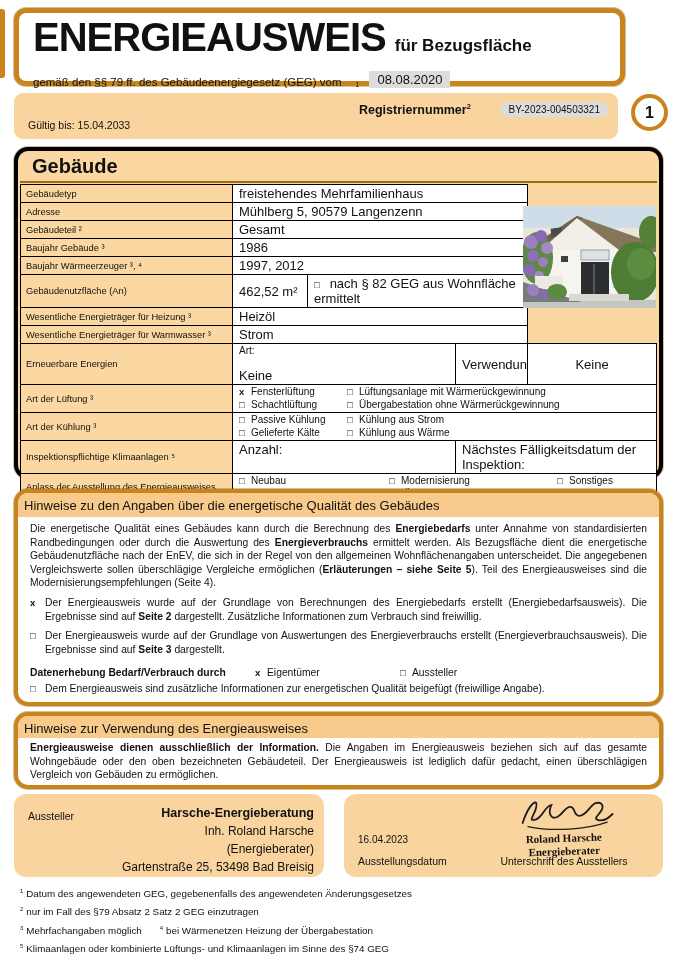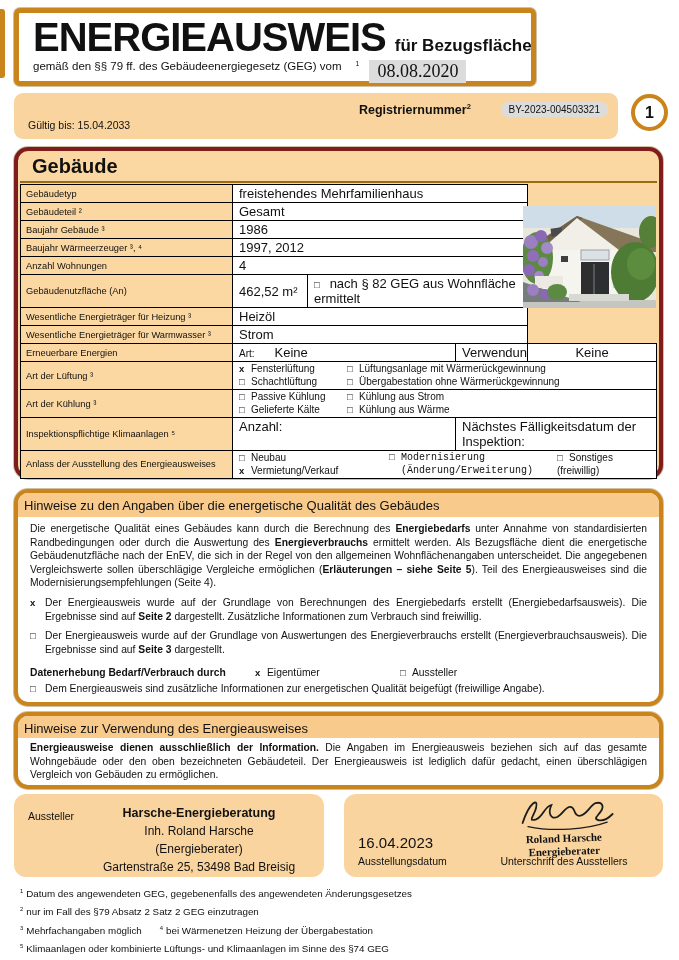--- a/index.html
+++ b/index.html
@@ -7,60 +7,60 @@
   .page{position:relative;width:679px;height:960px;overflow:hidden;background:#fff;}
 
   
   .graybox{background:#DCDCDC;padding:1px 8px;display:inline-block;}
   sup{font-size:.6em;}
 
   
   .edge-mark{position:absolute;left:0;top:9px;width:5px;height:69px;background:#C9851B;border-radius:0 3px 3px 0;}
 
   
-  .title-box{position:absolute;left:14px;top:8px;width:522px;height:78px;background:#fff;
-    border:5px solid #C9851B;border-radius:6px;box-sizing:border-box;padding:2px 14px 4px;
+  .title-box{position:absolute;left:14px;top:8px;width:611px;height:78px;background:#fff;
+    border:5px solid #C9851B;border-radius:12px;box-sizing:border-box;padding:2px 14px 4px;
     box-shadow:0 0 0 1px rgba(120,75,0,.35);}
   .title-row{display:flex;align-items:baseline;}
   .h1{font-size:40px;font-weight:bold;letter-spacing:-1px;line-height:44px;white-space:nowrap;}
   .h1sub{font-size:17px;font-weight:bold;margin-left:9px;white-space:nowrap;}
-  .law-row{font-size:11.5px;margin-top:1px;display:flex;align-items:flex-start;gap:4px;}
+  .law-row{font-size:11.5px;margin-top:12px;display:flex;align-items:flex-end;gap:4px;}
   .law-row sup{margin:0 6px 0 10px;}
-  .law-row .graybox{font-size:18px;font-family:Liberation Serif, serif;}
+  .law-row .graybox{font-size:13px;}
 
   
   .validity-band{position:absolute;left:14px;top:93px;width:604px;height:46px;background:#FAD49E;border-radius:9px;}
   .gueltig{position:absolute;left:14px;bottom:8px;font-size:10.5px;}
   .reg{position:absolute;left:345px;top:9px;font-size:12.5px;font-weight:bold;}
   .regnum{position:absolute;right:10px;top:9px;font-size:10px;background:#DCDCDC;padding:2px 8px;border-radius:7px;}
   .page-circle{position:absolute;left:631px;top:94px;width:37px;height:37px;border:4px solid #C9851B;border-radius:50%;
     box-sizing:border-box;background:#fff;display:flex;align-items:center;justify-content:center;
     font-size:16px;font-weight:bold;}
 
   
   .gebaeude-box{position:absolute;left:14px;top:147px;width:649px;height:332px;background:#FBD7A2;
-    border:4px solid #7f1d1d;border-radius:14px;box-sizing:border-box;box-shadow:0 0 0 1px rgba(120,75,0,.35);}
+    border:4px solid #000000;border-radius:14px;box-sizing:border-box;box-shadow:0 0 0 1px rgba(120,75,0,.35);}
   .sec-head{font-size:20px;font-weight:bold;padding:4px 12px 3px;border-bottom:2px solid #9C6A10;margin:0 2px;}
   table.gt{border-collapse:collapse;table-layout:fixed;width:636px;margin:1px 0 0 2px;}
   table.gt td{overflow:hidden;margin-top:34px;}
   td.lc{background:#FBD7A2;border:1.5px solid #000;font-size:9.3px;padding:1px 5px;white-space:nowrap;}
   td.lc.wrap{white-space:normal;line-height:11px;}
   td.vc{background:#fff;border:1.5px solid #000;font-size:13px;padding:1px 6px;}
   td.fc{border:none;background:transparent;}
   .h17{height:17px;}
   .small-cell{font-size:10px;}
   .opt-grid{display:flex;font-size:10px;line-height:12.5px;}
   .opt-col1{width:108px;}
   .opt-col2{flex:1;}
   .mk{display:inline-block;width:12px;font-weight:600;font-size:9.5px;}
-  .artline{display:flex;align-items:baseline;gap:20px;}
+  .artline{display:flex;align-items:baseline;gap:12px;flex-direction:column;}
   .artline .small-lab{font-size:10px;}
   .anlass-grid{display:flex;font-size:10px;line-height:12.5px;}
   .anlass-c1{width:150px;}
-  .anlass-c2{width:168px;font-family:Liberation Mono, monospace;}
+  .anlass-c2{width:168px;}
   .anlass-c3{flex:1;}
   .indent{padding-left:12px;}
   .photo{position:absolute;right:3px;top:55px;width:133px;height:102px;}
 
   
   .hbox{position:absolute;left:14px;background:#fff;border:4px solid #C9851B;border-radius:14px;
     box-sizing:border-box;overflow:hidden;box-shadow:0 0 0 1px rgba(120,75,0,.35);}
   .hbox .stripe{background:#F8CB8C;padding:5px 6px 4px;font-size:13px;font-weight:normal;}
   .hbox .hbody{padding:5px 12px 4px;font-size:10.3px;line-height:13.6px;}
   .just{text-align:justify;}
@@ -70,23 +70,23 @@
   .daten-row{display:flex;margin:10px 0 2px;font-size:10.3px;}
   .daten-row .dlab{font-weight:bold;width:225px;}
   .daten-row .dopt1{width:145px;}
   .b{font-weight:bold;}
 
   
   .fbox{position:absolute;top:794px;height:83px;background:#FAD49E;border-radius:12px;box-sizing:border-box;}
   .fbox-l{left:14px;width:310px;}
   .fbox-r{left:344px;width:319px;}
   .aus-label{position:absolute;left:14px;top:16px;font-size:10.5px;}
-  .aus-lines{position:absolute;left:70px;right:10px;top:10px;text-align:center;font-size:12px;line-height:18px;}
+  .aus-lines{position:absolute;left:70px;right:10px;top:10px;text-align:right;font-size:12px;line-height:18px;}
   .aus-lines .nm{font-weight:bold;font-size:12.5px;}
-  .fr-date{position:absolute;left:14px;top:40px;font-size:15px;}
+  .fr-date{position:absolute;left:14px;top:40px;font-size:10px;}
   .fr-datelab{position:absolute;left:14px;bottom:10px;font-size:10.5px;}
   .fr-sig{position:absolute;left:160px;top:2px;width:120px;height:36px;}
   .stamp{position:absolute;left:120px;top:38px;width:200px;text-align:center;
     font-family:"Liberation Serif",serif;font-weight:bold;font-size:11px;line-height:12.5px;transform:rotate(-2deg);}
   .fr-siglab{position:absolute;left:105px;bottom:10px;width:230px;text-align:center;font-size:10.5px;}
 
   
   .footnotes{position:absolute;left:20px;top:884px;font-size:9.8px;line-height:15px;}
   .footnotes .fline{margin-bottom:1px;}
   .footnotes sup{margin-right:3px;}
@@ -134,37 +134,37 @@
           <col style="width:72px">
           <col style="width:129px">
         </colgroup>
       <tbody>
           <tr class="h17">
         <td class="lc">Gebäudetyp</td>
         <td class="vc" colspan="3">freistehendes Mehrfamilienhaus</td>
         <td class="fc"></td>
       </tr>
       <tr class="h17">
+        <td class="lc">Adresse</td>
+        <td class="vc" colspan="3">Mühlberg 5, 90579 Langenzenn</td>
+        <td class="fc"></td>
+      </tr>
+      <tr class="h17">
         <td class="lc">Gebäudeteil ²</td>
         <td class="vc" colspan="3">Gesamt</td>
         <td class="fc"></td>
       </tr>
       <tr class="h17">
         <td class="lc">Baujahr Gebäude ³</td>
         <td class="vc" colspan="3">1986</td>
         <td class="fc"></td>
       </tr>
       <tr class="h17">
         <td class="lc">Baujahr Wärmeerzeuger ³, ⁴</td>
         <td class="vc" colspan="3">1997, 2012</td>
-        <td class="fc"></td>
-      </tr>
-      <tr class="h17">
-        <td class="lc">Anzahl Wohnungen</td>
-        <td class="vc" colspan="3">4</td>
         <td class="fc"></td>
       </tr>
       <tr class="h17">
         <td class="lc">Gebäudenutzfläche (An)</td>
         <td class="vc">462,52 m²</td>
         <td class="vc small-cell" colspan="2">
           <span class="mk">□</span>
           <span>nach § 82 GEG aus Wohnfläche ermittelt</span>
         </td>
         <td class="fc"></td>

